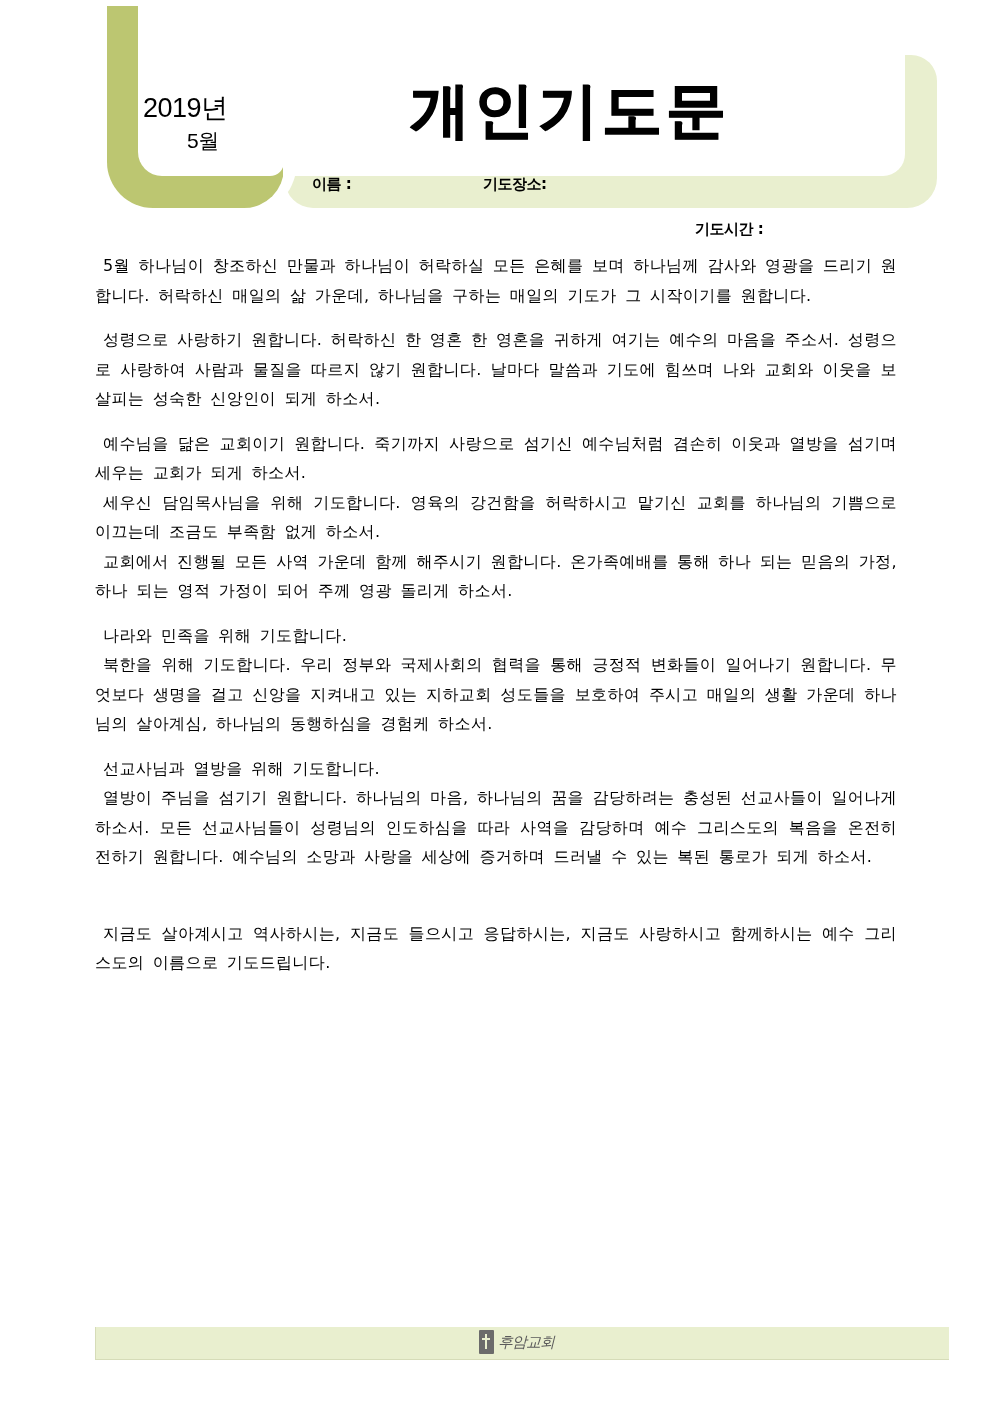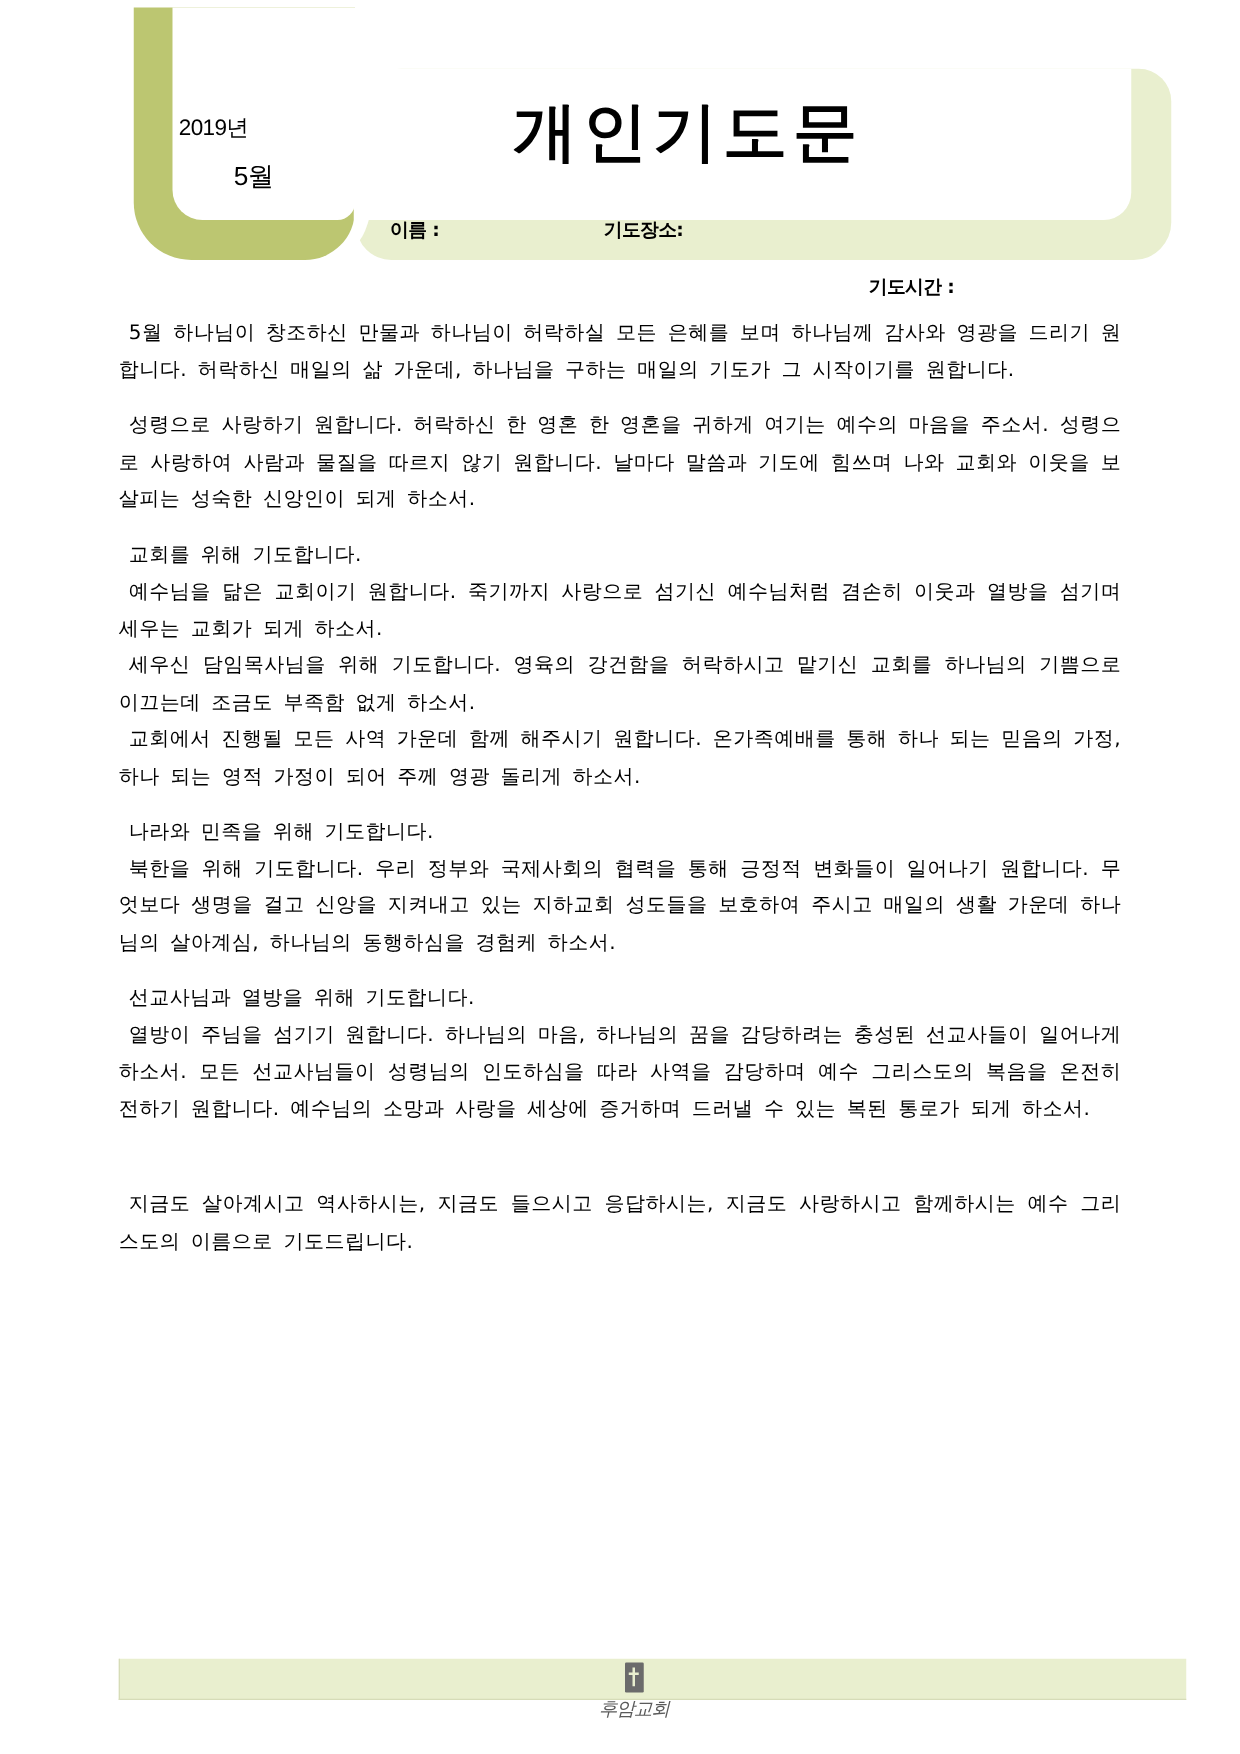--- a/index.html
+++ b/index.html
@@ -62,40 +62,40 @@
       height: 140px;
       background: #ffffff;
       border-radius: 0 0 100% 0;
     }
 
     .year {
       position: absolute;
       left: 143px;
       top: 90px;
       font-family: "Liberation Sans", "DejaVu Sans", sans-serif;
-      font-size: 18px;
+      font-size: 27px;
       font-weight: normal;
       letter-spacing: -0.5px;
     }
     .month {
       position: absolute;
       left: 187px;
       top: 127px;
       font-family: "Liberation Sans", "DejaVu Sans", sans-serif;
       font-size: 21px;
       font-weight: normal;
       letter-spacing: -0.5px;
     }
     .title {
       position: absolute;
       left: 410px;
       top: 80px;
       font-family: "DejaVu Sans", "Liberation Sans", sans-serif;
-      font-size: 52px;
-      font-weight: normal;
+      font-size: 60px;
+      font-weight: bold;
       letter-spacing: 4px;
       line-height: 1;
       -webkit-text-stroke: 1.2px #000;
     }
 
     .field {
       position: absolute;
       top: 175px;
       font-size: 15px;
       font-weight: bold;
@@ -142,21 +142,20 @@
       border-bottom: 1px solid #d6dcb8;
     }
     .footer-logo {
       position: absolute;
       left: 383px;
       top: 3px;
       display: flex;
       align-items: center;
       gap: 4px;
       color: #5a5a5a;
-      flex-direction: column;
     }
     .logo-mark {
       width: 15px;
       height: 24px;
       background: #6b6b6b;
       position: relative;
       border-radius: 1px;
     }
     .logo-mark::before {
       content: "";
@@ -208,21 +207,20 @@
   <div class="block">
     <p class="para">5월 하나님이 창조하신 만물과 하나님이 허락하실 모든 은혜를 보며 하나님께 감사와 영광을 드리기 원합니다. 허락하신 매일의 삶 가운데, 하나님을 구하는 매일의 기도가 그 시작이기를 원합니다.</p>
   </div>
 
   <div class="block">
     <p class="para">성령으로 사랑하기 원합니다. 허락하신 한 영혼 한 영혼을 귀하게 여기는 예수의 마음을 주소서. 성령으로 사랑하여 사람과 물질을 따르지 않기 원합니다. 날마다 말씀과 기도에 힘쓰며 나와 교회와 이웃을 보살피는 성숙한 신앙인이 되게 하소서.</p>
   </div>
 
 
   <div class="block">
-    <p class="para">교회를 위해 기도합니다.</p>
     <p class="para">예수님을 닮은 교회이기 원합니다. 죽기까지 사랑으로 섬기신 예수님처럼  겸손히 이웃과 열방을 섬기며 세우는 교회가 되게 하소서.</p>
     <p class="para">세우신 담임목사님을 위해 기도합니다. 영육의 강건함을 허락하시고 맡기신 교회를 하나님의 기쁨으로 이끄는데 조금도 부족함 없게 하소서.</p>
     <p class="para">교회에서 진행될 모든 사역 가운데 함께 해주시기 원합니다. 온가족예배를 통해 하나 되는 믿음의 가정, 하나 되는 영적 가정이 되어 주께 영광 돌리게 하소서.</p>
   </div>
 
   <div class="block">
     <p class="para">나라와 민족을 위해 기도합니다.</p>
     <p class="para">북한을 위해 기도합니다. 우리 정부와 국제사회의 협력을 통해 긍정적 변화들이 일어나기 원합니다. 무엇보다 생명을 걸고 신앙을 지켜내고 있는 지하교회 성도들을 보호하여 주시고 매일의 생활 가운데 하나님의 살아계심, 하나님의 동행하심을 경험케 하소서.</p>
   </div>
 

